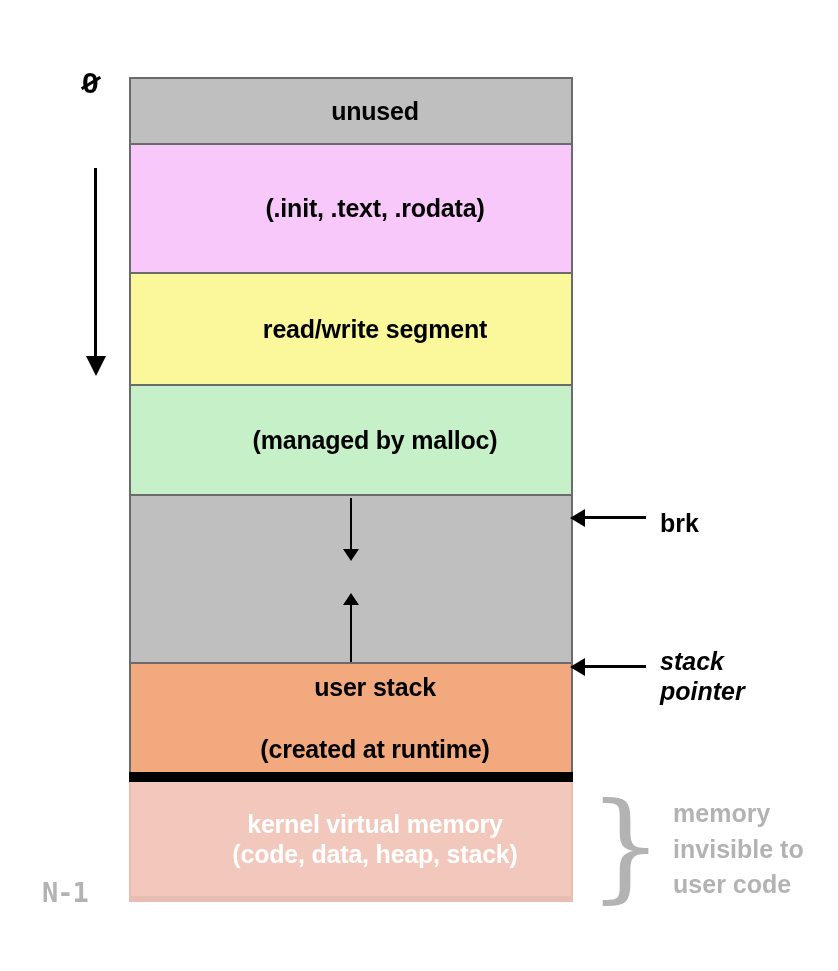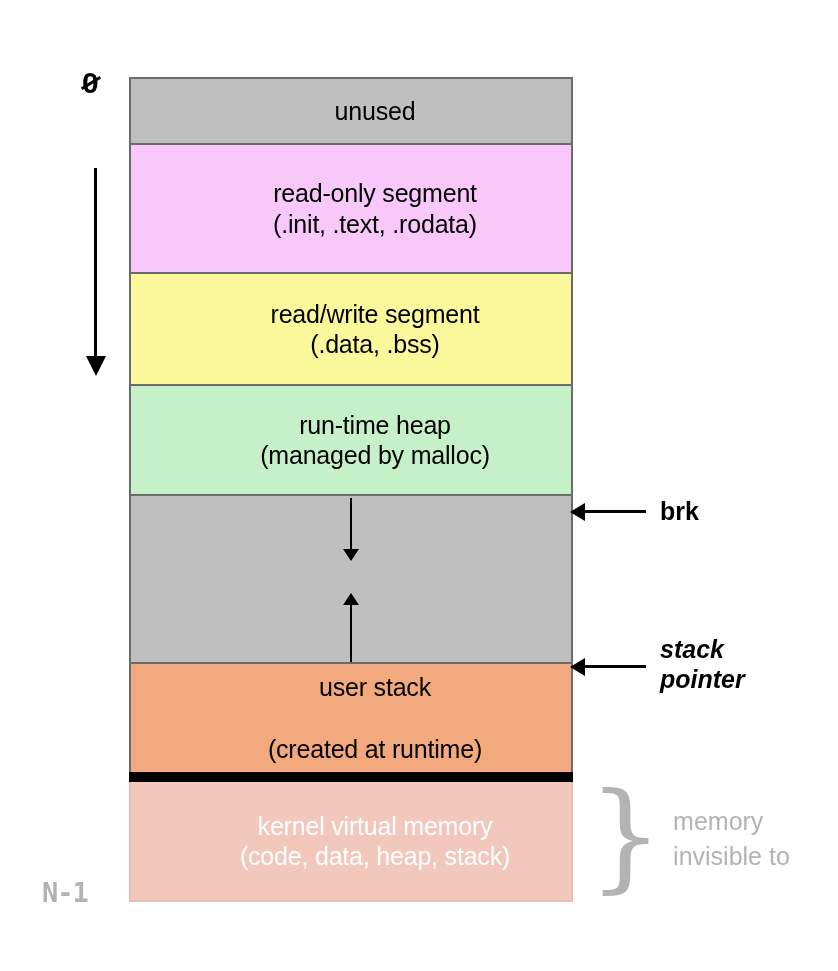--- a/index.html
+++ b/index.html
@@ -34,28 +34,28 @@
     box-sizing: border-box;
     border-left: 2px solid #6b6b6b;
     border-right: 2px solid #6b6b6b;
     border-top: 2px solid #6b6b6b;
     display: flex;
     flex-direction: column;
     align-items: center;
     justify-content: center;
     text-align: left;
     color: #000000;
-    font-weight: normal;
+    font-weight: bold;
     font-size: 25px;
     line-height: 1.22;
     letter-spacing: -0.2px;
     padding-left: 48px;
   }
   .seg:last-of-type {
-    border-bottom: 2px solid #f97316;
+    border-bottom: 6px solid #f97316;
   }
   .seg .line { display: block; white-space: nowrap; }
 
   
   #seg-unused      { height: 66px;  background: #bfbfbf; }
   #seg-readonly    { height: 129px; background: #f9c8fa; }
   #seg-readwrite   { height: 112px; background: #faf89a; }
   #seg-heap        { height: 110px; background: #c6f0c8; }
   #seg-gap         { height: 168px; background: #bfbfbf; }
   #seg-userstack   { height: 110px; background: #f2a97e; gap: 32px; }
@@ -164,20 +164,21 @@
     border-top: 9px solid transparent;
     border-bottom: 9px solid transparent;
     border-right: 15px solid #000000;
   }
   .callout .callout-label {
     font-size: 25px;
     font-weight: bold;
     color: #000000;
     line-height: 1.18;
     white-space: nowrap;
+    margin-top: 12px;
   }
   #callout-brk { left: 584px; top: 497px; }
   #callout-stack-pointer { left: 584px; top: 665px; font-style: italic; }
   #callout-stack-pointer .callout-label {
     position: absolute;
     left: 76px;
     top: -30px;
   }
 
   
@@ -192,21 +193,21 @@
     font-size: 118px;
     color: #b3b3b3;
     font-family: "DejaVu Serif", serif;
     font-weight: 300;
     line-height: 0.78;
     margin-right: 10px;
     margin-top: -6px;
   }
   #kernel-note .note-lines {
     font-size: 25px;
-    font-weight: normal;
+    font-weight: bold;
     color: #b3b3b3;
     line-height: 1.42;
     white-space: nowrap;
   }
 </style>
 </head>
 <body>
 
 <div id="stage">
 
@@ -216,31 +217,28 @@
 
   <div id="addr-n-1">N-1</div>
 
   <div id="memory-column">
 
     <div class="seg" id="seg-unused">
       <span class="line">unused</span>
     </div>
 
     <div class="seg" id="seg-readonly">
-      <span class="line">read-only segment</span>
       <span class="line">(.init, .text, .rodata)</span>
     </div>
 
     <div class="seg" id="seg-readwrite">
       <span class="line">read/write segment</span>
-      <span class="line">(.data, .bss)</span>
     </div>
 
     <div class="seg" id="seg-heap">
-      <span class="line">run-time heap</span>
       <span class="line">(managed by malloc)</span>
     </div>
 
     <div class="seg" id="seg-gap">
       <div class="gap-arrow" id="heap-grow-arrow"></div>
       <div class="gap-arrow" id="stack-grow-arrow"></div>
     </div>
 
     <div class="seg" id="seg-userstack">
       <span class="line">user stack</span>
@@ -267,16 +265,17 @@
       <span>stack</span><br>
       <span>pointer</span>
     </span>
   </div>
 
   <div id="kernel-note">
     <span class="brace">}</span>
     <span class="note-lines">
       <span>memory</span><br>
       <span>invisible to</span><br>
+      <span>user code</span>
     </span>
   </div>
 
 </div>
 
 </body></html>

